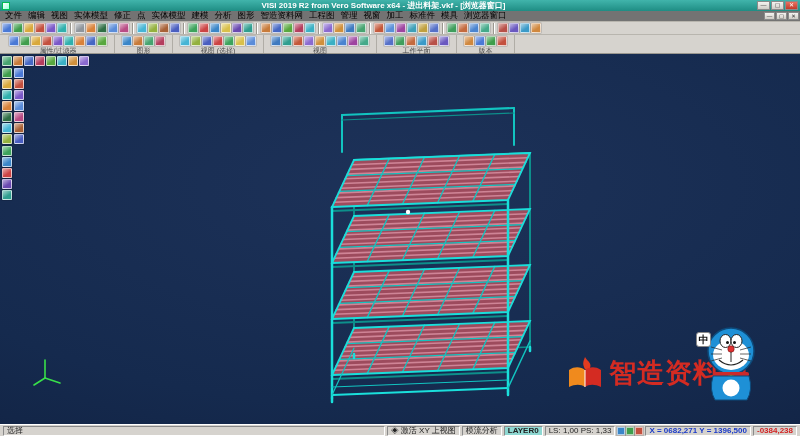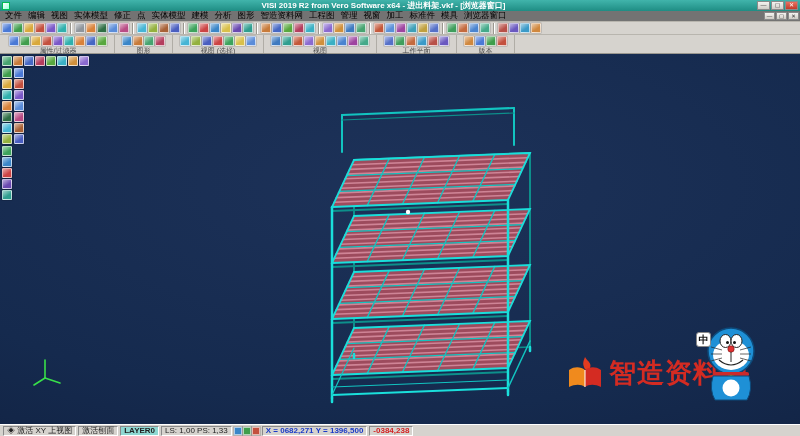--- a/index.html
+++ b/index.html
@@ -394,22 +394,23 @@
       <line x1="47" y1="35" x2="36" y2="32" stroke="#222" stroke-width="0.7"></line>
       <rect x="9" y="46" width="36" height="4.5" rx="2" fill="#cc2a2a"></rect>
       <circle cx="27" cy="53" r="4" fill="#f1c232" stroke="#8a6d1a" stroke-width="0.8"></circle>
       <path d="M9 50 q-4 14 2 24 h32 q6 -10 2 -24 z" fill="#1e90d6" stroke="#0d4a7a" stroke-width="1"></path>
       <circle cx="27" cy="62" r="8.5" fill="#fff"></circle>
     </svg>
   </div>
 </div>
 
 <div class="statusbar">
+  <span class="sb-field sb-prompt">选择</span>
   <span class="sb-field">◈ 激活 XY 上视图</span>
-  <span class="sb-field">激活刨面</span>
+  <span class="sb-field">模流分析</span>
   <span class="sb-field sb-layer">LAYER0</span>
   <span class="sb-field">LS: 1,00  PS: 1,33</span>
   <span class="sb-icons" id="sb-icons">
       <span class="sb-ic" style="background-color: rgb(58, 134, 200);"></span>
       <span class="sb-ic" style="background-color: rgb(63, 158, 76);"></span>
       <span class="sb-ic" style="background-color: rgb(196, 80, 62);"></span>
     </span>
   <span class="sb-field sb-coords">X = 0682,271  Y = 1396,500</span>
   <span class="sb-field sb-z">-0384,238</span>
 </div>

